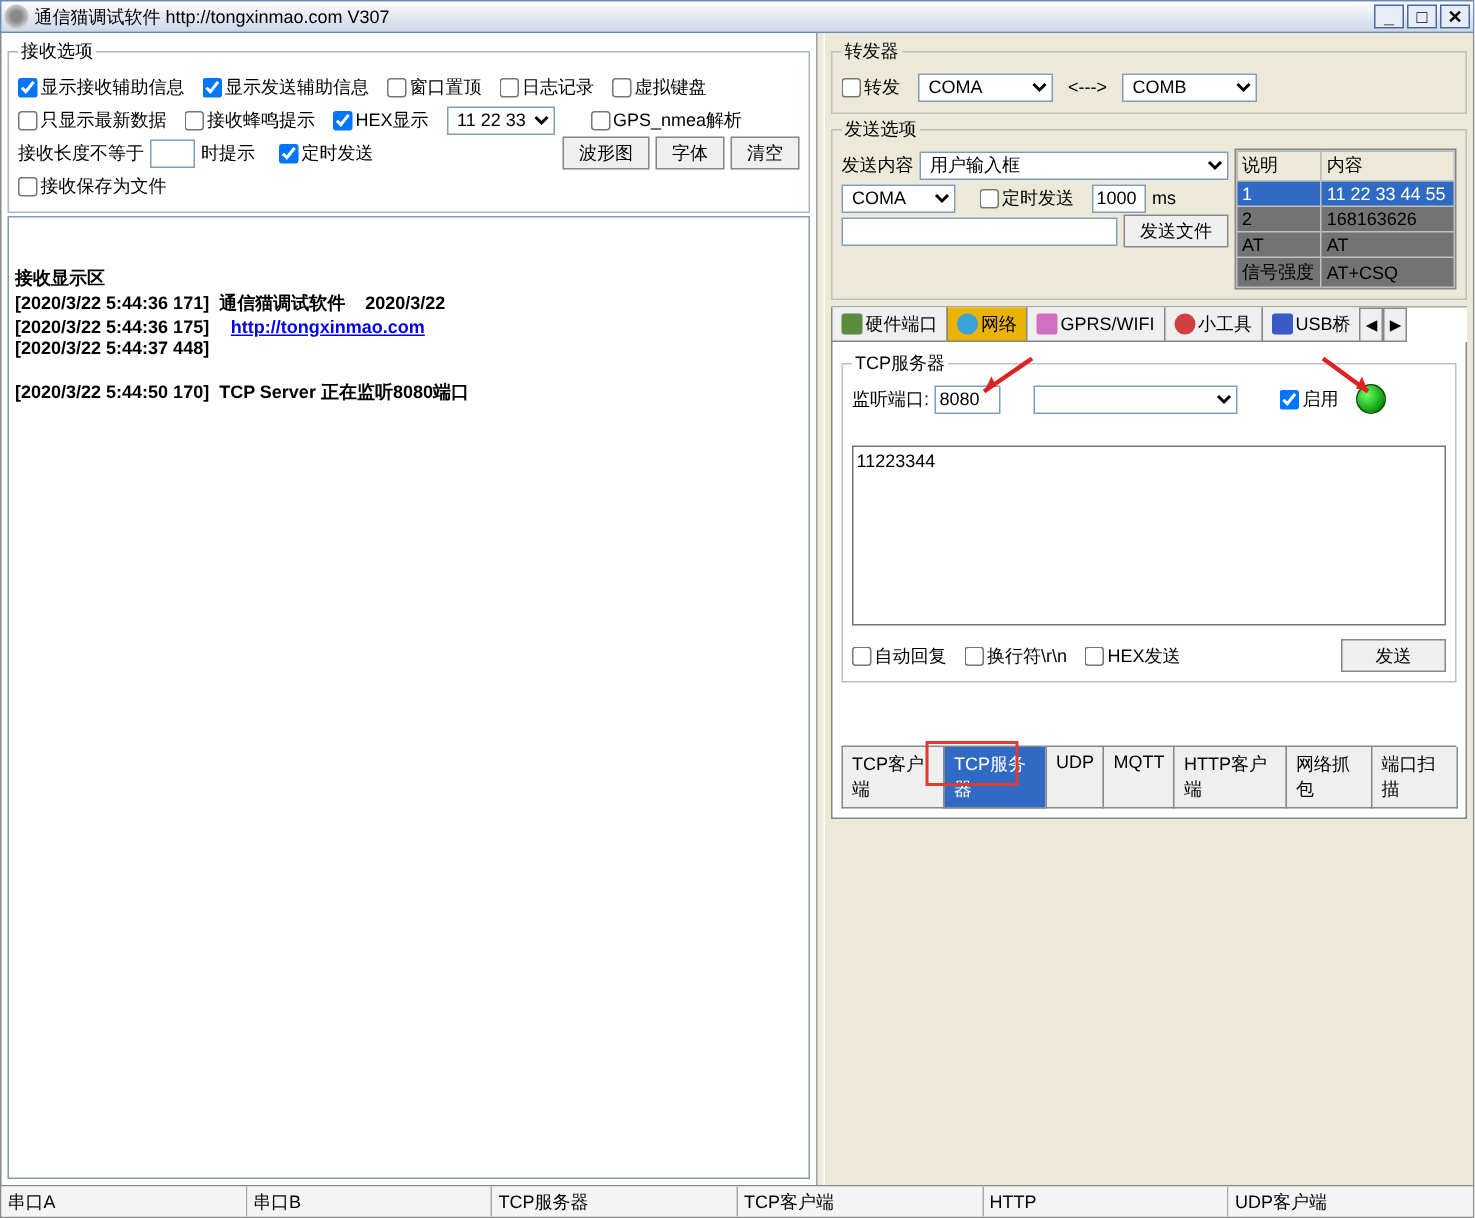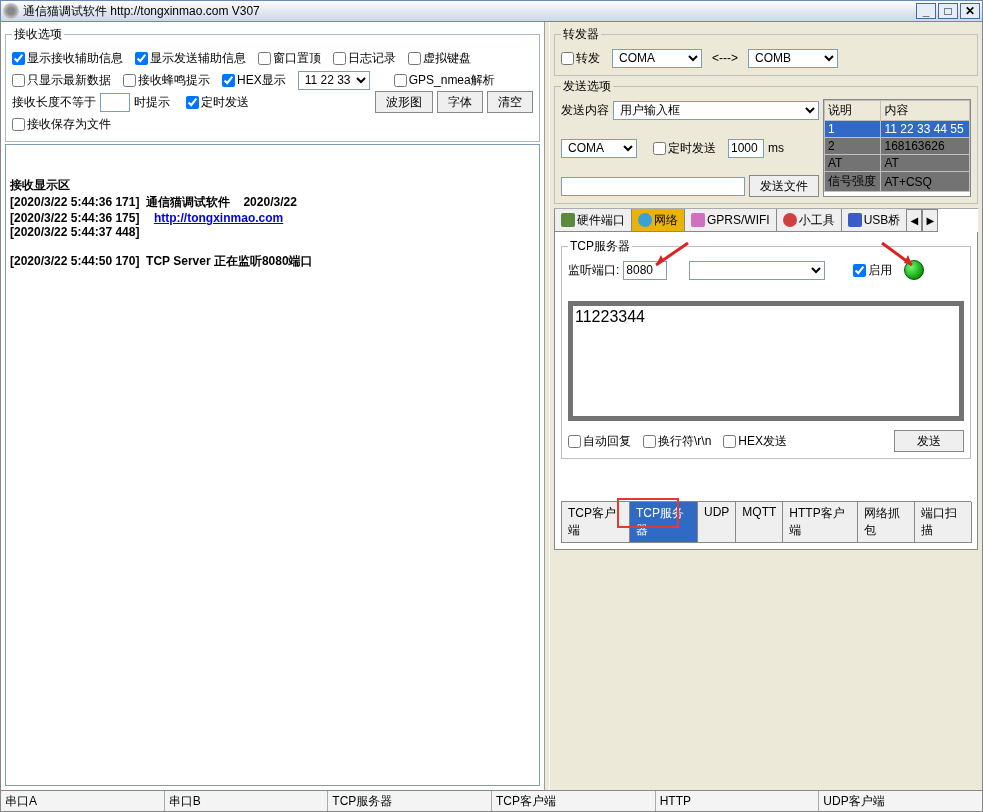--- a/index.html
+++ b/index.html
@@ -32,21 +32,21 @@
   .tabstrip { display:flex; border-top:1px solid #aaa; margin-top:2px; height:24px; align-items:stretch; background:#fff; }
   .tabbtn { padding:3px 6px; border:1px solid #888; border-top:none; margin-right:-1px; background:#efefef; cursor:pointer; display:flex; align-items:center; gap:2px; font-size:12px; }
   .tabbtn .ticon { width:14px; height:14px; border-radius:2px;}
   .subtabstrip { display:flex; background:#fff; border-top:1px solid #888; margin-top:2px; }
   .subtabbtn { padding:3px 6px; border:1px solid #888; border-top:none; margin-right:-1px; background:#efefef; cursor:pointer; font-size:12px;}
   .subtabbtn.active { background:#316ac5; color:#fff; }
   .redbox { position:absolute; border:2px solid #e13a2f; pointer-events:none; }
   .arrow { position:absolute; width:40px; height:30px; pointer-events:none; }
   .arrow svg { width:100%; height:100%; }
   .greenled { width:20px; height:20px; border-radius:50%; background:radial-gradient(circle at 35% 35%, #6cff6c 0%, #0a990a 70%, #054d05 100%); border:1px solid #054d05; display:inline-block; vertical-align:middle;}
-  .txarea { width:100%; height:120px; border:5px solid #737373; background:#fff; padding:2px; resize:none; font-family:inherit; font-size:16px; overflow-y:scroll;}
+  .txarea { width:100%; height:120px; border:1px solid #737373; background:#fff; padding:2px; resize:none; font-family:inherit; font-size:12px; overflow-y:scroll;}
   .tabcontent { border:1px solid #888; border-top:none; flex:1; background:#fff; padding:6px; display:flex; flex-direction:column; position:relative;}
   .navarrows { border:1px solid #888; width:16px; display:flex; align-items:center; justify-content:center; background:#efefef; cursor:pointer; font-size:10px;}
 </style>
 </head>
 <body>
 
 <div class="titlebar">
   <div class="icon"></div>
   <span>通信猫调试软件  http://tongxinmao.com  V307</span>
   <div class="winbtns">
@@ -146,21 +146,21 @@
               <span>转发</span>
             </label>
         <select style="width:90px;"><option>COMA</option></select>
         <span style="padding:0 6px;">&lt;---&gt;</span>
         <select style="width:90px;"><option>COMB</option></select>
       </div>
     </fieldset>
 
     <fieldset style="display:flex; gap:4px;">
       <legend>发送选项</legend>
-      <div style="flex:1; display:flex; flex-direction:column; gap:16px;">
+      <div style="flex:1; display:flex; flex-direction:column; gap:0;">
         <div class="row">
           <span>发送内容</span>
           <select style="flex:1;"><option>用户输入框</option></select>
         </div>
         <div class="row">
           <select style="width:76px;"><option>COMA</option></select>
           <span style="width:8px;"></span>
           <label class="chk">
                 <input type="checkbox" style="">
                 <span>定时发送</span>

